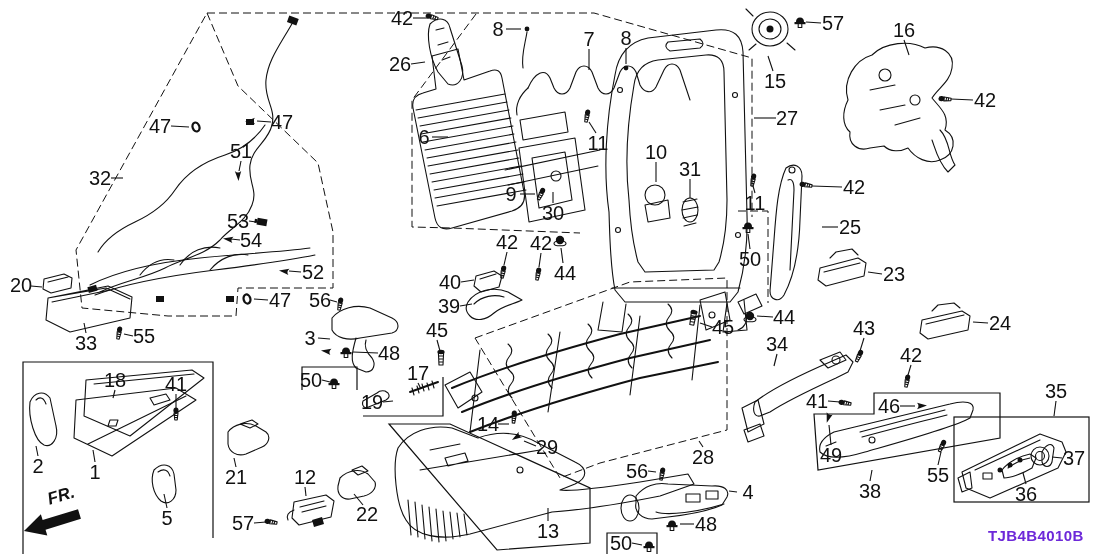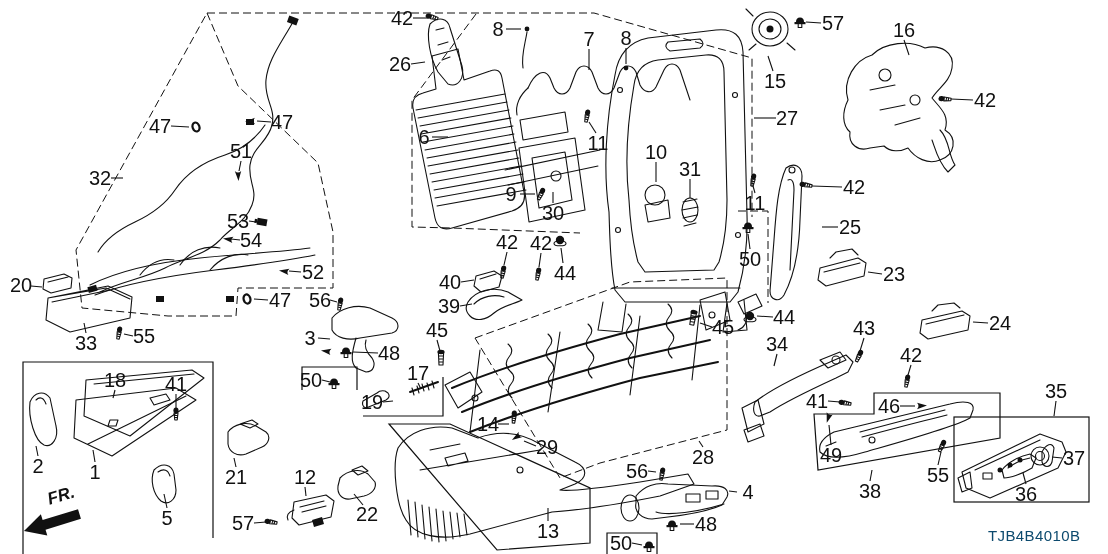--- a/index.html
+++ b/index.html
@@ -6,22 +6,22 @@
   .stage{position:relative;width:1108px;height:554px;background:#fff;overflow:hidden;
          font-family:"Liberation Sans",sans-serif;padding-left:20px;}
   .stage svg{position:absolute;left:0;top:0;}
   .ln{stroke:#111;fill:none;stroke-width:1.1;stroke-linejoin:round;stroke-linecap:round;}
   .ln2{stroke:#111;fill:none;stroke-width:2;stroke-linejoin:round;stroke-linecap:round;}
   .fl{fill:#111;stroke:none;}
   .dsh{stroke:#111;fill:none;stroke-width:1;stroke-dasharray:8 4;}
   .bx{stroke:#111;fill:none;stroke-width:1.2;}
   .lead{stroke:#111;stroke-width:1.1;}
   text.callout{font-family:"Liberation Sans",sans-serif;font-size:20px;fill:#111;text-anchor:middle;}
-  .code{position:absolute;left:988px;top:527px;width:110px;font-size:15px;color:#0c4a6e;
-        letter-spacing:.4px;font-weight:400;}
+  .code{position:absolute;left:988px;top:527px;width:110px;font-size:15px;color:#6d28d9;
+        letter-spacing:.4px;font-weight:700;}
   .fr{position:absolute;left:48px;top:490px;font-size:17px;font-weight:700;font-style:italic;
       color:#111;transform:rotate(-17deg);transform-origin:left center;}
 </style>
 </head>
 <body>
 
 <div class="stage">
 <svg width="1108" height="554" viewBox="0 0 1108 554">
   <defs>
     <g id="hw-screw">

